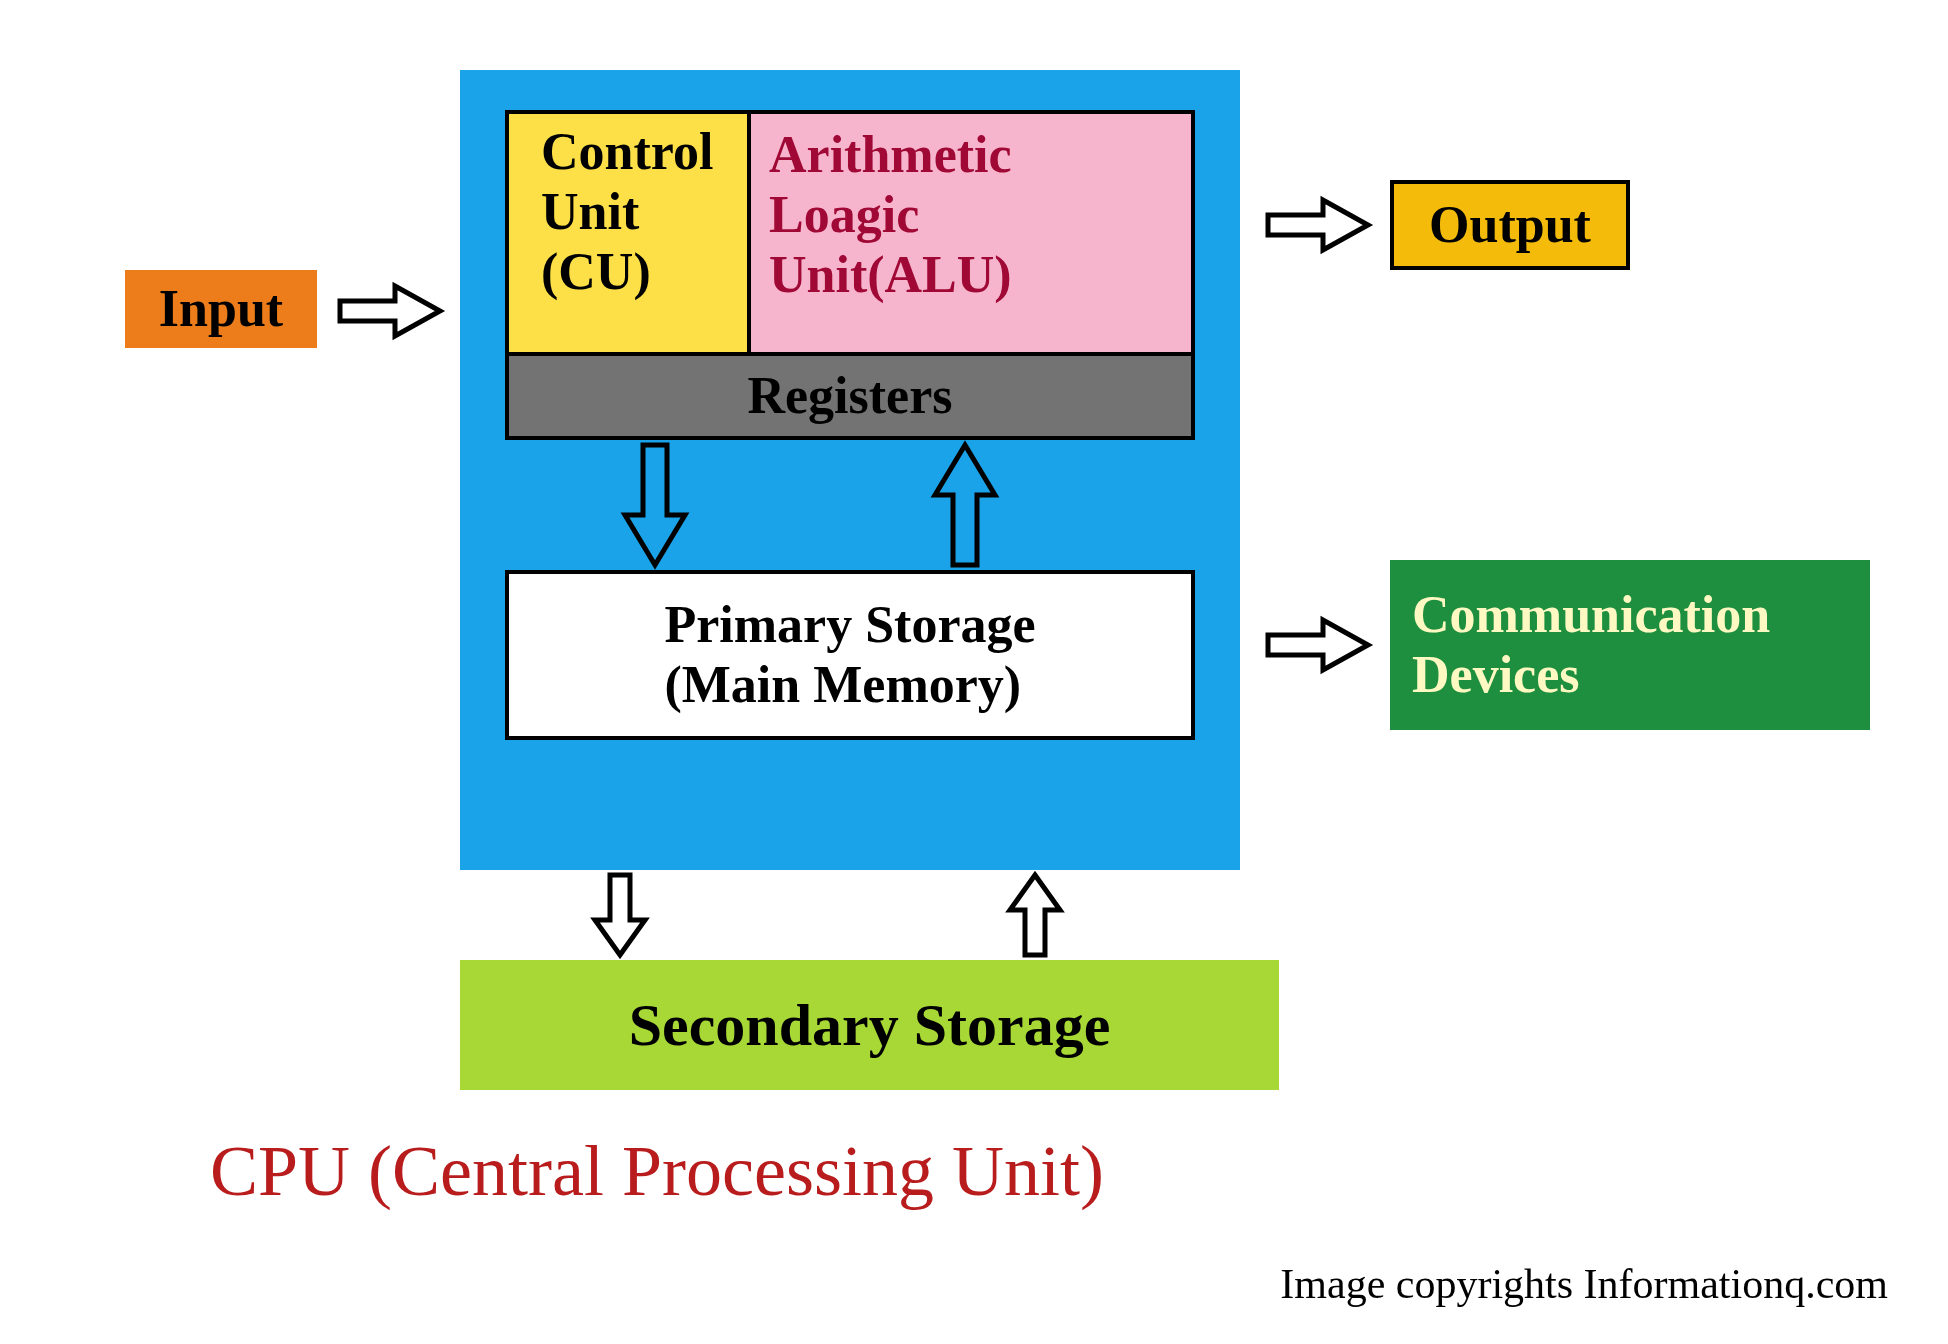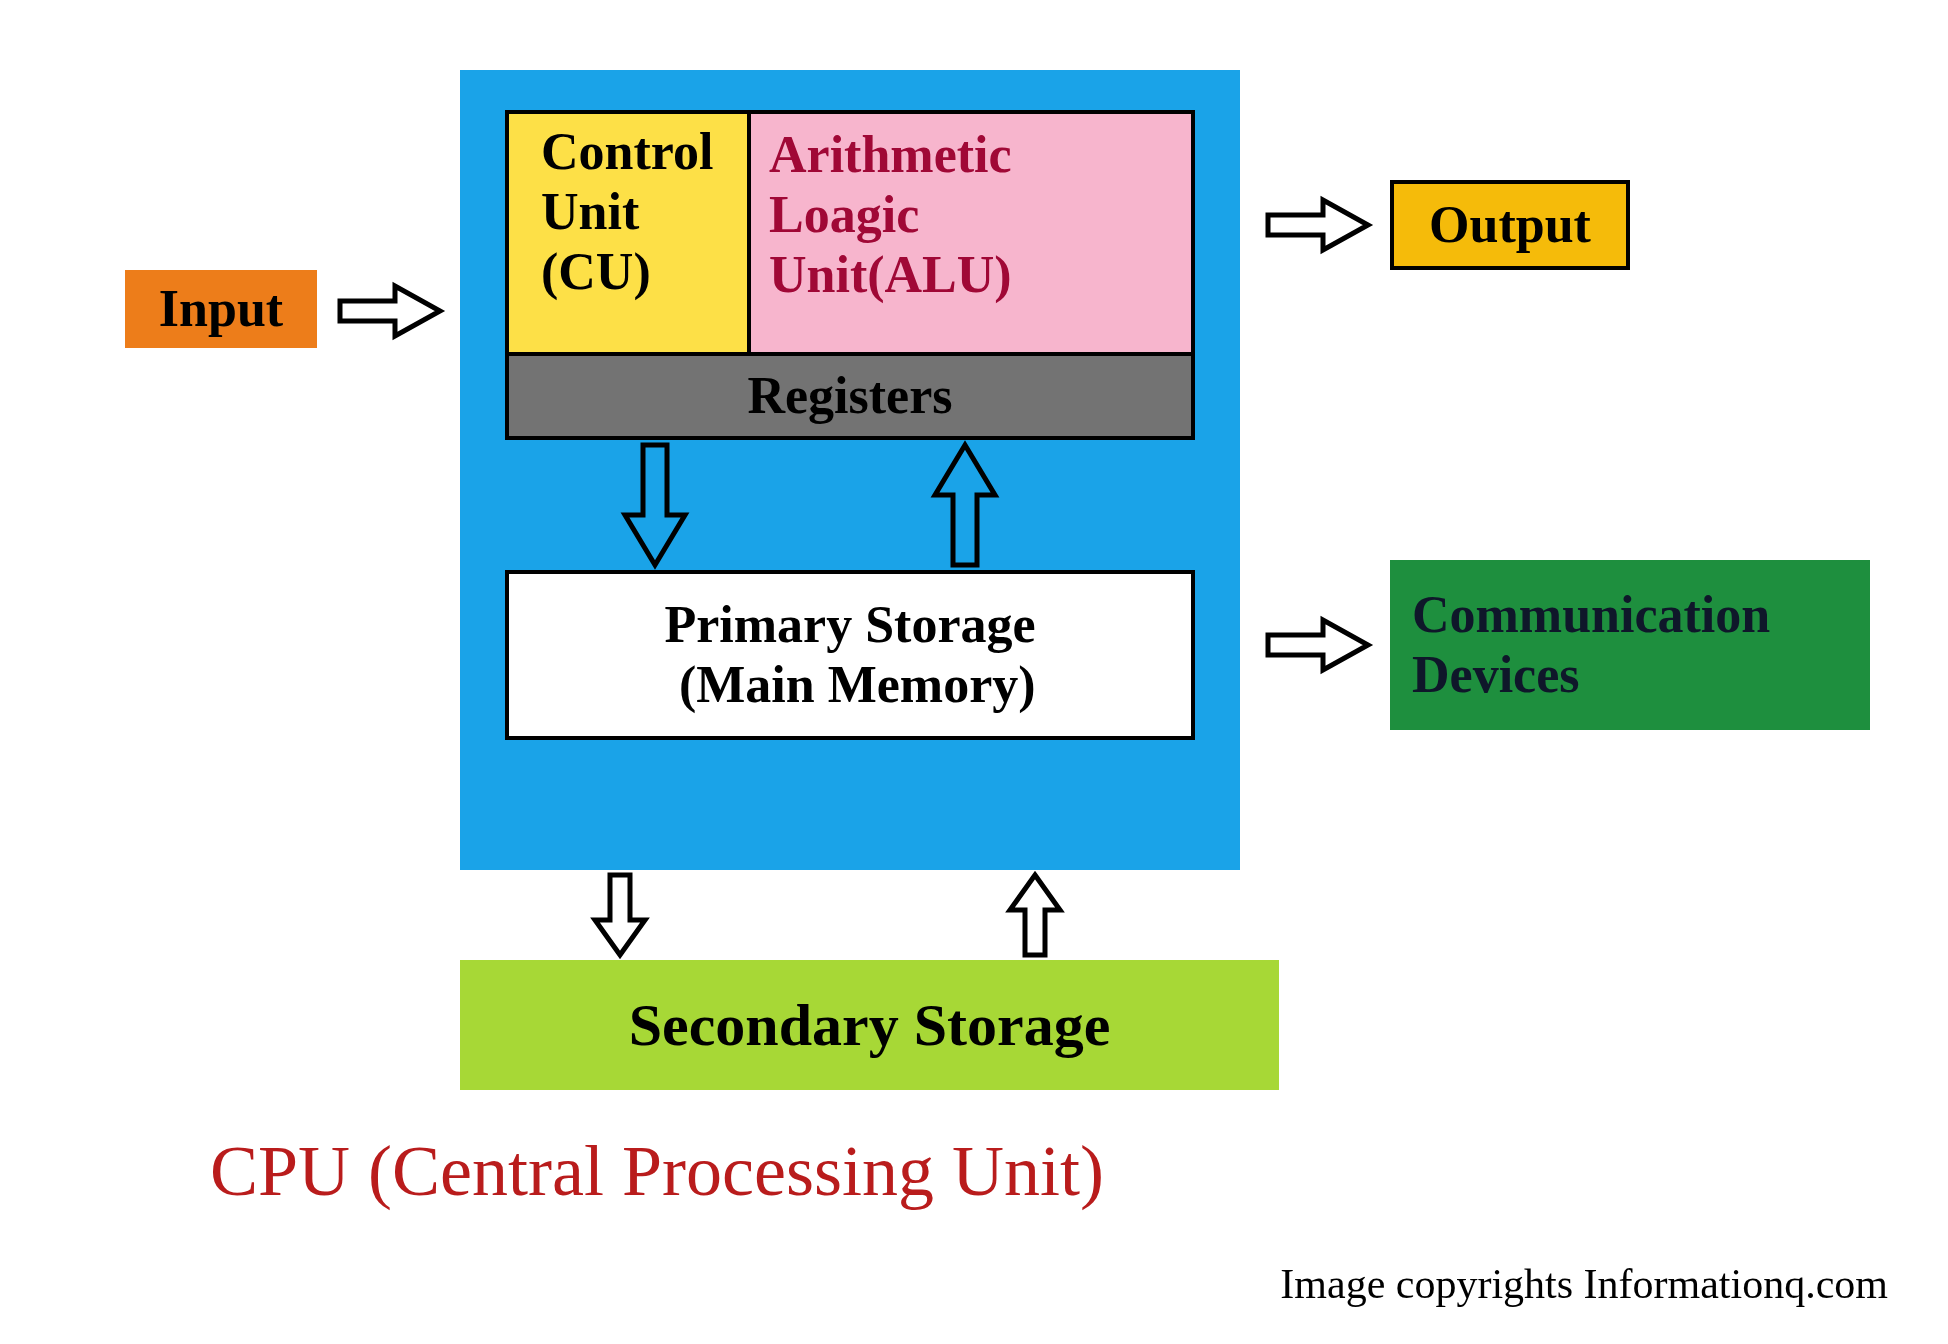--- a/index.html
+++ b/index.html
@@ -11,21 +11,21 @@
     height: 1344px;
     position: relative;
   }
   .box {
     position: absolute;
     border: 4px solid #000;
     display: flex;
     align-items: center;
     justify-content: center;
     font-weight: bold;
-    text-align: right;
+    text-align: left;
     line-height: 1.15;
   }
   .no-border { border: none; }
   .cpu-container {
     background: #1aa3e8;
   }
   .inner-upper {
     background: #fff;
   }
   .cu-box {
@@ -55,21 +55,21 @@
   .input-box {
     background: #ed7d1a;
     color: #000;
   }
   .output-box {
     background: #f5bb0a;
     color: #000;
   }
   .comm-box {
     background: #1e8f3e;
-    color: #0f172a;
+    color: #fef9c3;
     text-align: left;
     justify-content: flex-start;
     padding-left: 22px;
   }
   .secondary-box {
     background: #a7d836;
     color: #000;
   }
   .title {
     position: absolute;

